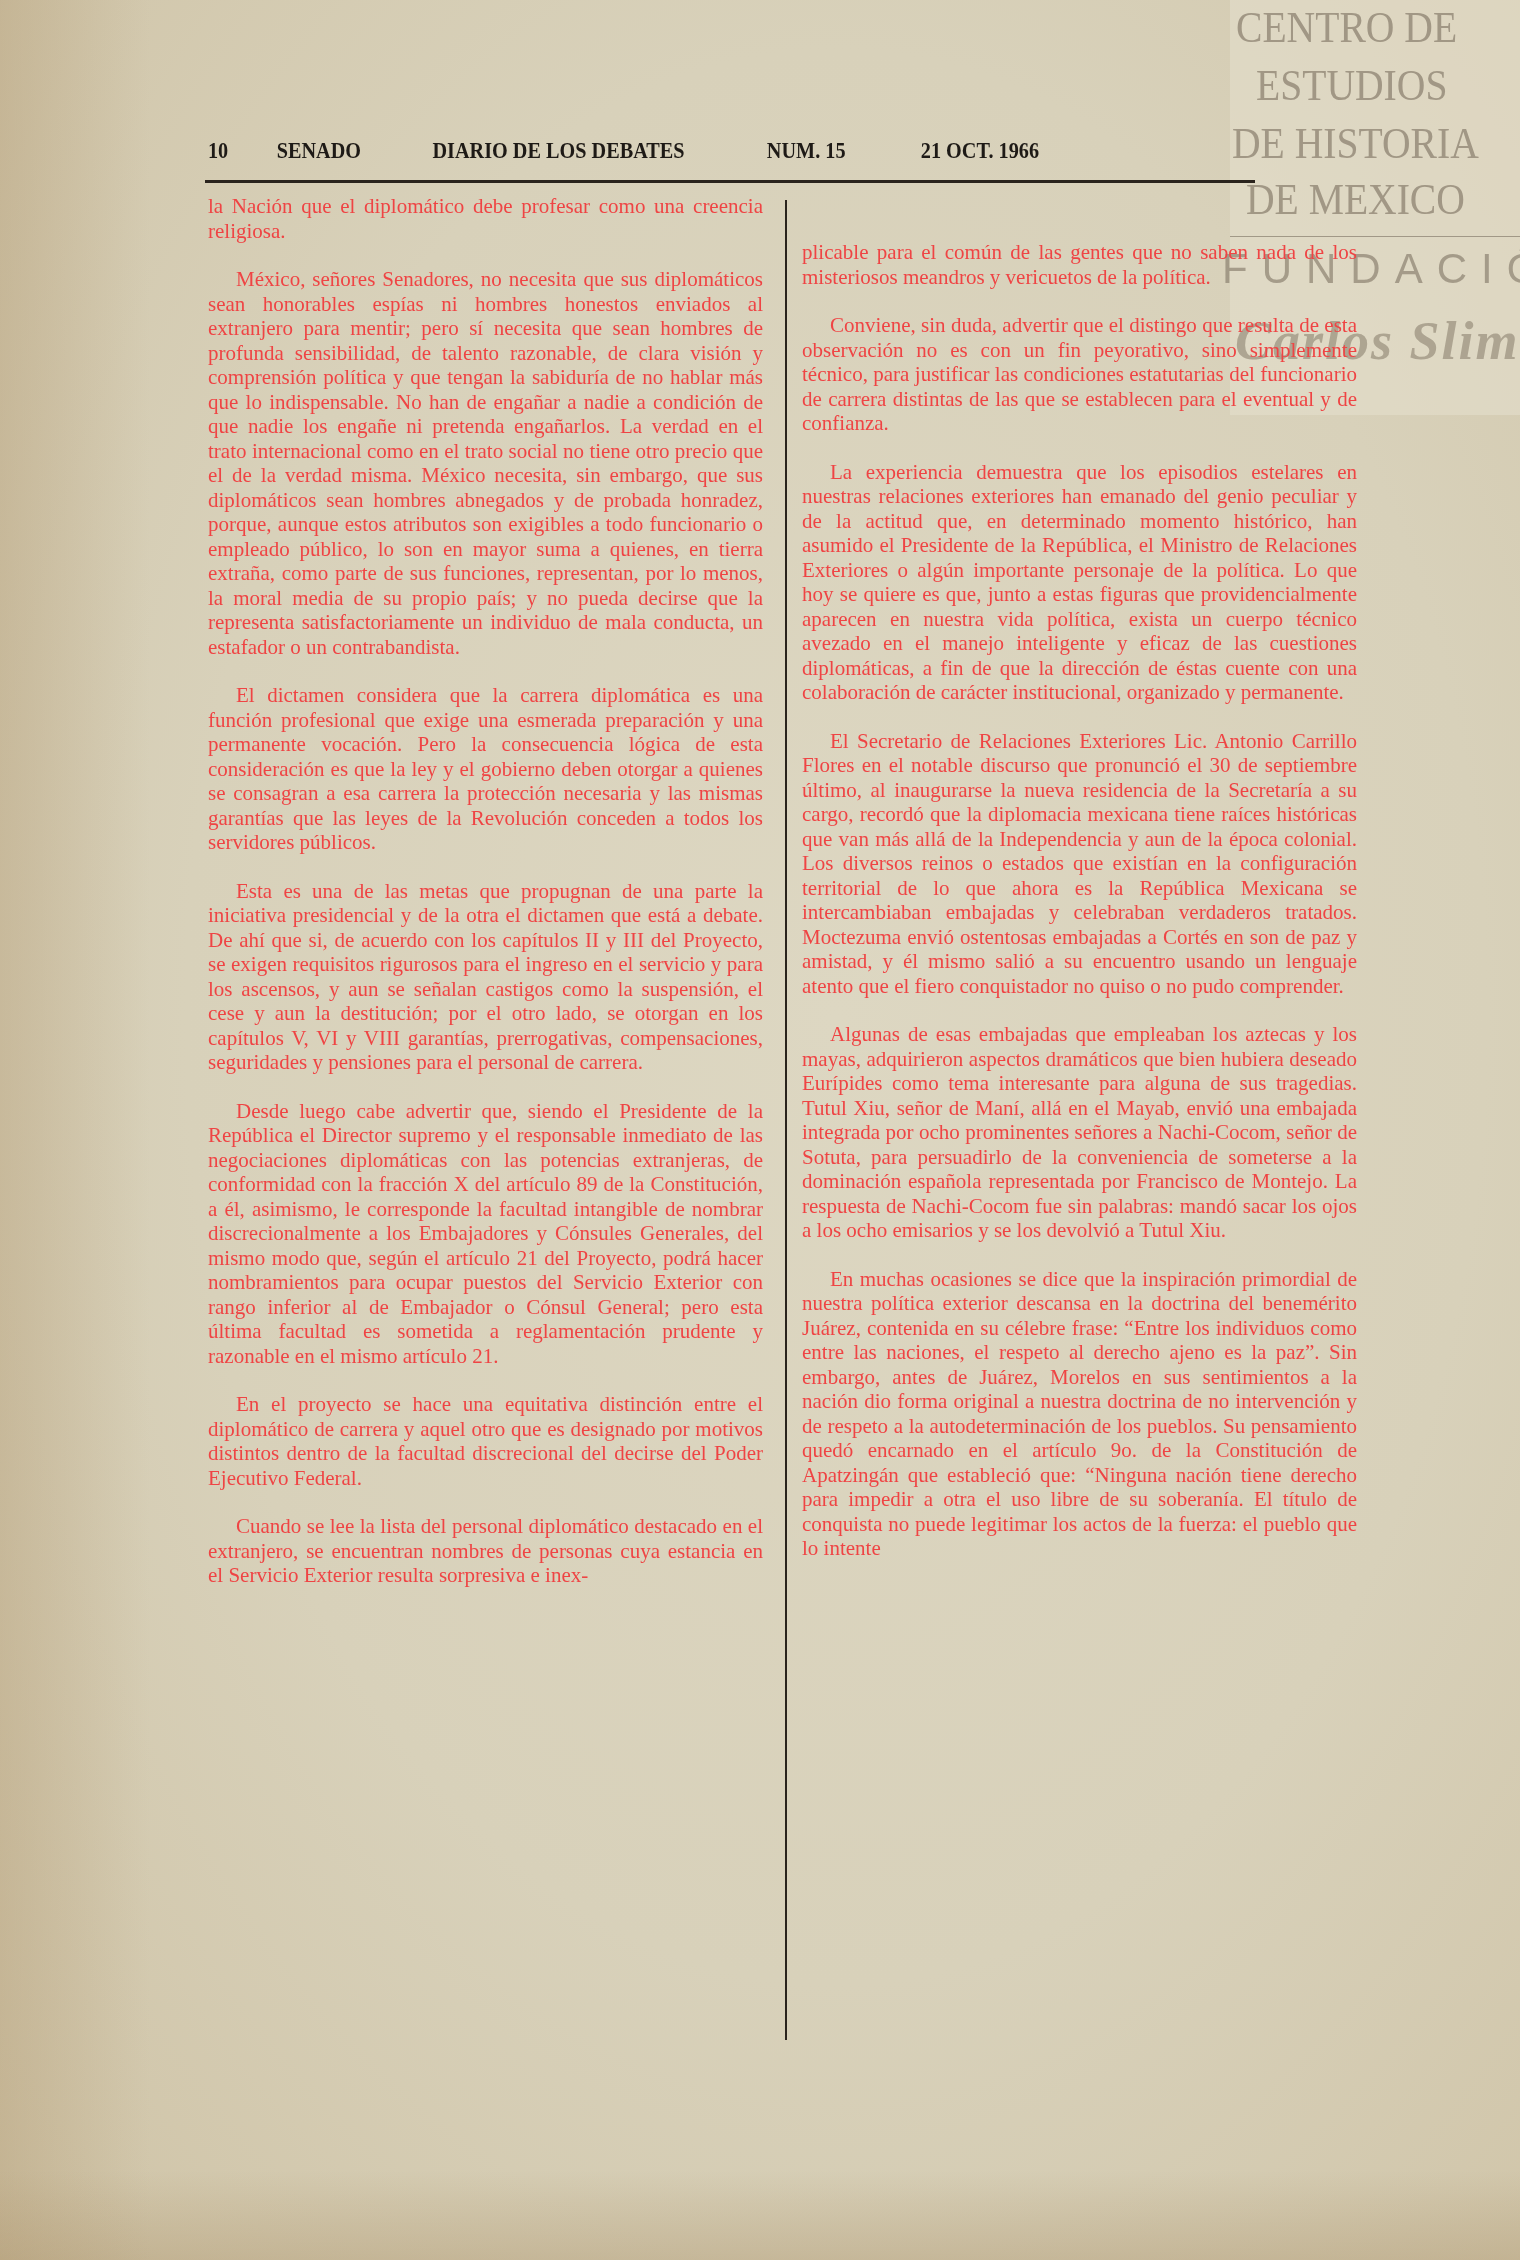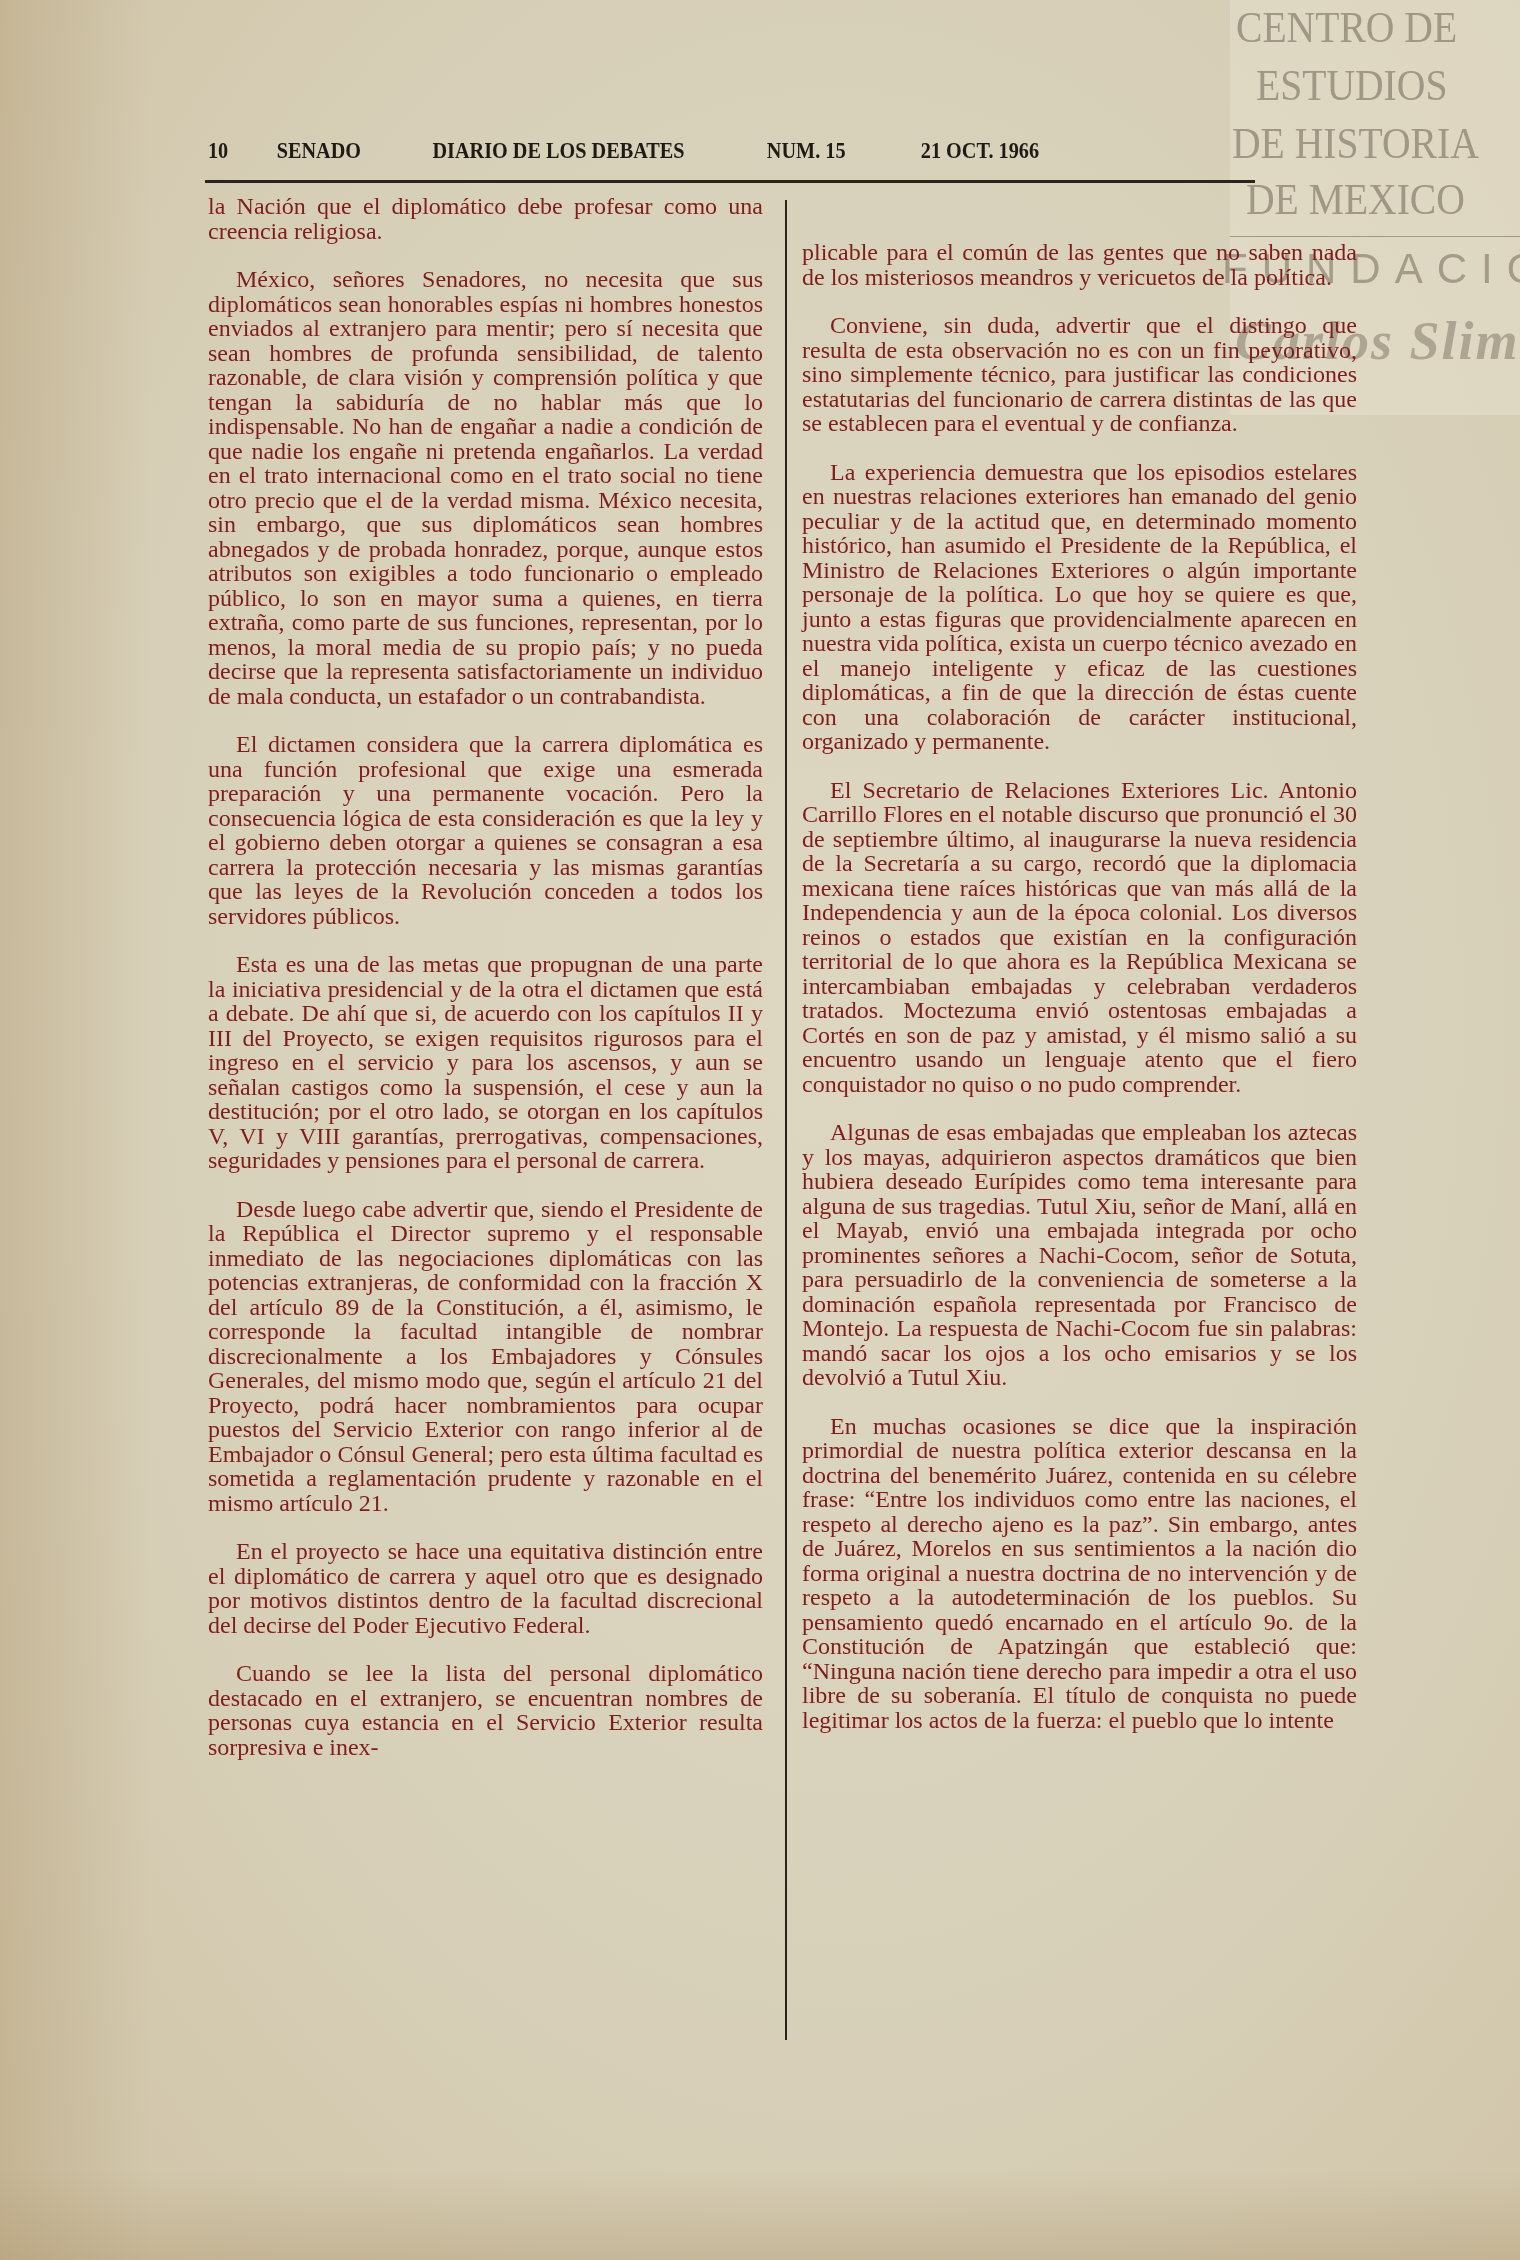--- a/index.html
+++ b/index.html
@@ -49,22 +49,22 @@
   .header-rule {
     position: absolute; left: 205px; top: 180px; width: 1050px; height: 3px;
     background: #2a241d;
   }
   .col-rule {
     position: absolute; left: 785px; top: 200px; width: 2px; height: 1840px;
     background: #2a241d;
   }
   .column {
     position: absolute; top: 194px; width: 555px;
-    font-size: 24px; line-height: 24.5px; text-align: justify; hyphens: manual;
-    color: #7f1d1d;
+    font-size: 21px; line-height: 24.5px; text-align: justify; hyphens: manual;
+    color: #ef4444;
   }
   .col-left { left: 208px; }
   .col-right { left: 802px; width: 555px; margin-top: 46px; }
   .column p { margin: 0 0 24px 0; text-indent: 28px; }
   .column p.cont { text-indent: 0; }
 </style>
 </head>
 <body>
 
 <div class="page-edge-left"></div>

